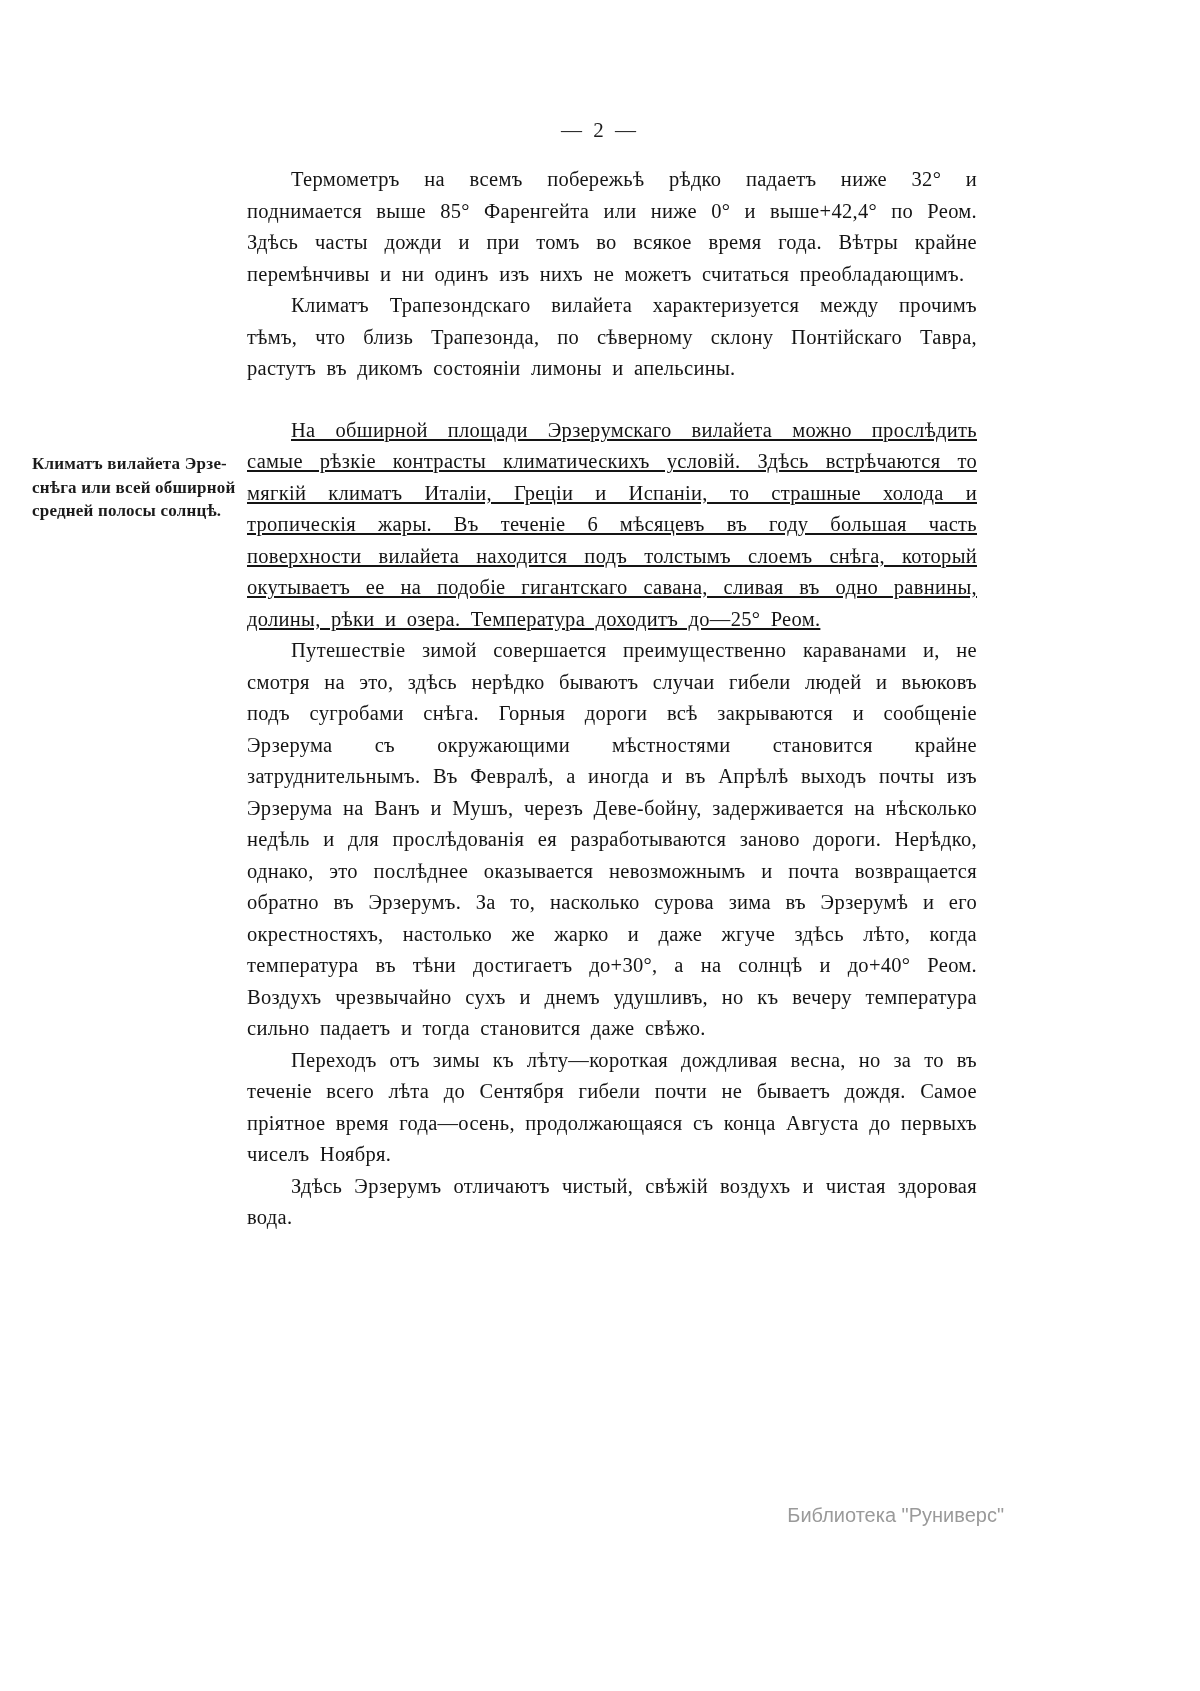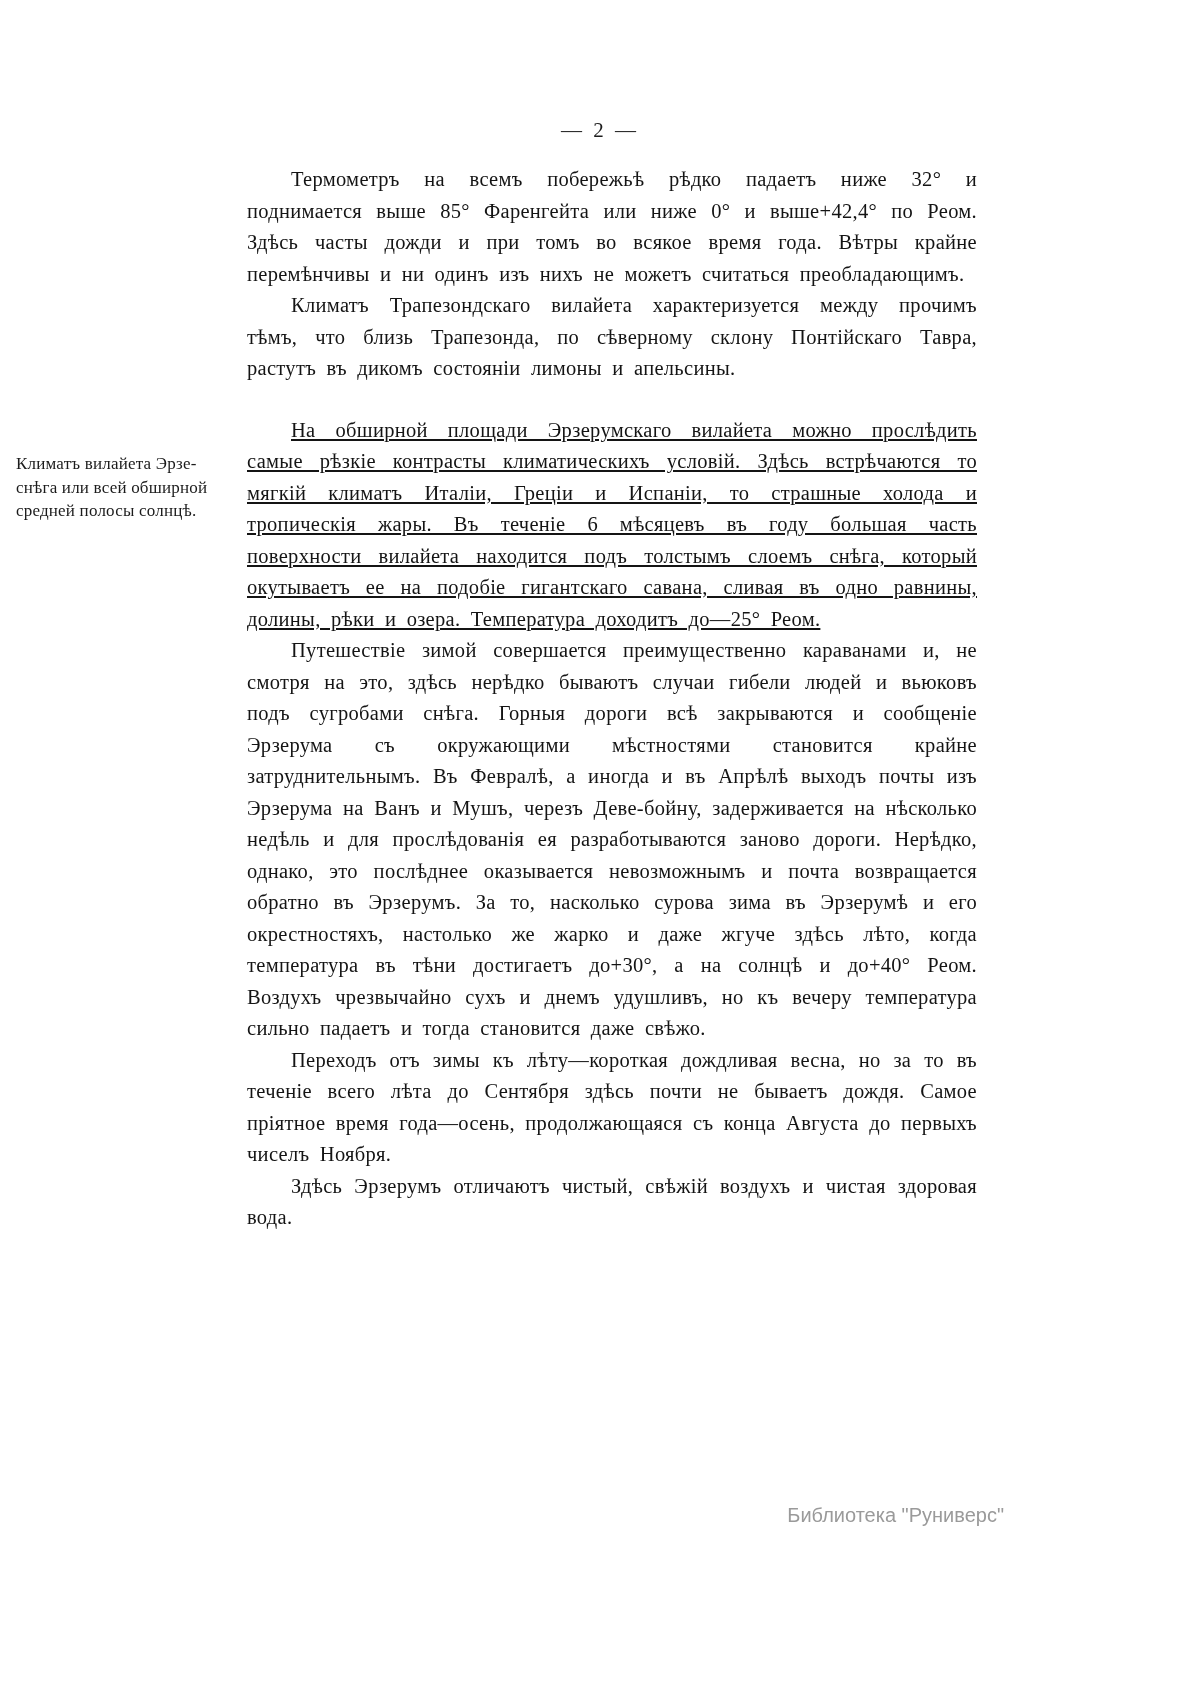--- a/index.html
+++ b/index.html
@@ -37,24 +37,24 @@
     margin: 0;
     text-indent: 44px;
   }
   .para.section-break {
     margin-top: 30px;
     text-decoration: underline;
   }
   .margin-note {
     position: absolute;
     top: 452px;
-    left: 16px;
+    left: 32px;
     width: 226px;
     font-size: 17px;
-    font-weight: normal;
+    font-weight: bold;
     line-height: 23.5px;
     text-align: justify;
     letter-spacing: 0.2px;
     color: #1b1b1b;
   }
   .margin-note .note-line { white-space: nowrap; }
   .watermark {
     position: absolute;
     top: 1504px;
     left: 0;
@@ -76,19 +76,19 @@
     <div class="note-line">Климатъ вилайета Эрзе-</div>
     <div class="note-line">снѣга или всей обширной</div>
     <div class="note-line">средней полосы солнцѣ.</div>
   </div>
 
   <div class="body-text">
     <p class="para">Термометръ на всемъ побережьѣ рѣдко падаетъ ниже 32° и поднимается выше 85° Фаренгейта или ниже 0° и выше+42,4° по Реом. Здѣсь часты дожди и при томъ во всякое время года. Вѣтры крайне перемѣнчивы и ни одинъ изъ нихъ не можетъ считаться преобладающимъ.</p>
     <p class="para">Климатъ Трапезондскаго вилайета характеризуется между прочимъ тѣмъ, что близь Трапезонда, по сѣверному склону Понтійскаго Тавра, растутъ въ дикомъ состояніи лимоны и апельсины.</p>
     <p class="para section-break">На обширной площади Эрзерумскаго вилайета можно прослѣдить самые рѣзкіе контрасты климатическихъ условій. Здѣсь встрѣчаются то мягкій климатъ Италіи, Греціи и Испаніи, то страшные холода и тропическія жары. Въ теченіе 6 мѣсяцевъ въ году большая часть поверхности вилайета находится подъ толстымъ слоемъ снѣга, который окутываетъ ее на подобіе гигантскаго савана, сливая въ одно равнины, долины, рѣки и озера. Температура доходитъ до—25° Реом.</p>
     <p class="para">Путешествіе зимой совершается преимущественно караванами и, не смотря на это, здѣсь нерѣдко бываютъ случаи гибели людей и вьюковъ подъ сугробами снѣга. Горныя дороги всѣ закрываются и сообщеніе Эрзерума съ окружающими мѣстностями становится крайне затруднительнымъ. Въ Февралѣ, а иногда и въ Апрѣлѣ выходъ почты изъ Эрзерума на Ванъ и Мушъ, черезъ Деве-бойну, задерживается на нѣсколько недѣль и для прослѣдованія ея разработываются заново дороги. Нерѣдко, однако, это послѣднее оказывается невозможнымъ и почта возвращается обратно въ Эрзерумъ. За то, насколько сурова зима въ Эрзерумѣ и его окрестностяхъ, настолько же жарко и даже жгуче здѣсь лѣто, когда температура въ тѣни достигаетъ до+30°, а на солнцѣ и до+40° Реом. Воздухъ чрезвычайно сухъ и днемъ удушливъ, но къ вечеру температура сильно падаетъ и тогда становится даже свѣжо.</p>
-    <p class="para">Переходъ отъ зимы къ лѣту—короткая дождливая весна, но за то въ теченіе всего лѣта до Сентября здѣсь почти не бываетъ дождя. Самое пріятное время года—осень, продолжающаяся съ конца Августа до первыхъ чиселъ Ноября.</p>
+    <p class="para">Переходъ отъ зимы къ лѣту—короткая дождливая весна, но за то въ теченіе всего лѣта до Сентября гибели почти не бываетъ дождя. Самое пріятное время года—осень, продолжающаяся съ конца Августа до первыхъ чиселъ Ноября.</p>
     <p class="para">Здѣсь Эрзерумъ отличаютъ чистый, свѣжій воздухъ и чистая здоровая вода.</p>
   </div>
 
   <div class="watermark">Библиотека "Руниверс"</div>
 
 </div>
 
 </body></html>

